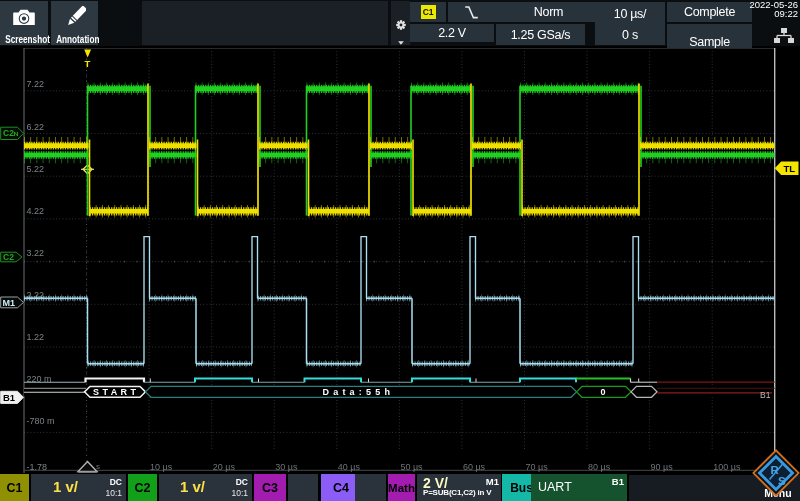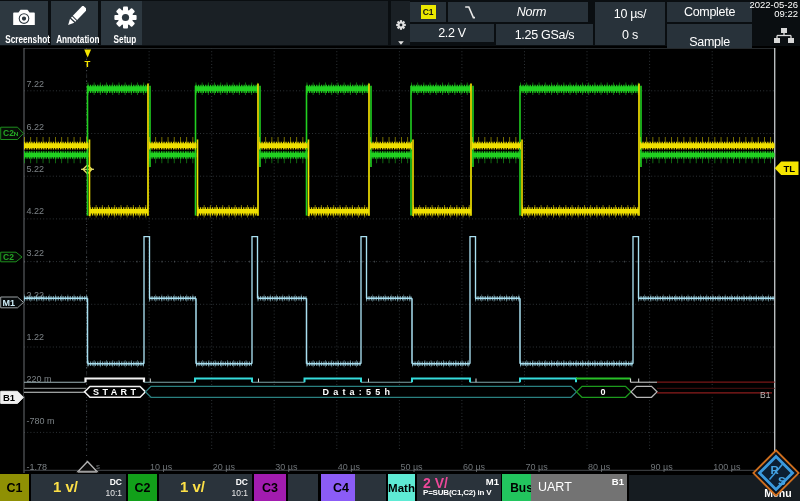--- a/index.html
+++ b/index.html
@@ -36,41 +36,20 @@
       <div class="tbl">Annotation</div>
     </div>
     <div class="tbtn" style="left:0;width:48px;">
       <svg class="abs" style="left:13px;top:8px;" width="22" height="17" viewBox="0 0 22 17">
         <path d="M1 3.5 h4.5 l2-2.7 h7 l2 2.7 H21 a0.8 0.8 0 0 1 0.8 0.8 V16 H0.2 V4.3 A0.8 0.8 0 0 1 1 3.5 Z" fill="#fff"></path>
         <circle cx="11" cy="9.6" r="5.3" fill="#2d3840"></circle>
         <circle cx="11" cy="9.6" r="3.2" fill="none" stroke="#fff" stroke-width="2.1"></circle>
       </svg>
       <div class="tbl">Screenshot</div>
     </div>
-    <div class="tbtn" style="left:101px;width:48px;">
-      <svg class="abs" style="left:13px;top:5px;" width="23" height="23" viewBox="0 0 23 23">
-        <g fill="#fff">
-          <circle cx="11.5" cy="11.5" r="7.8"></circle>
-          <g id="teeth">
-            <rect x="9" y="0.4" width="5" height="4.5" rx="1"></rect>
-            <rect x="9" y="18.1" width="5" height="4.5" rx="1"></rect>
-            <rect x="0.4" y="9" width="4.5" height="5" rx="1"></rect>
-            <rect x="18.1" y="9" width="4.5" height="5" rx="1"></rect>
-            <g transform="rotate(45 11.5 11.5)">
-              <rect x="9" y="0.4" width="5" height="4.5" rx="1"></rect>
-              <rect x="9" y="18.1" width="5" height="4.5" rx="1"></rect>
-              <rect x="0.4" y="9" width="4.5" height="5" rx="1"></rect>
-              <rect x="18.1" y="9" width="4.5" height="5" rx="1"></rect>
-            </g>
-          </g>
-        </g>
-        <circle cx="11.5" cy="11.5" r="3.6" fill="#2d3840"></circle>
-      </svg>
-      <div class="tbl">Setup</div>
-    </div>
     <div class="abs" style="left:142px;top:1px;width:246px;height:44px;background:#1a2025;"></div>
     <div class="abs" style="left:391px;top:1px;width:19px;height:44px;background:#1a2025;"></div>
     <svg class="abs" style="left:396px;top:20px;" width="10" height="26" viewBox="0 0 10 26">
       <g fill="#e0e0e0" transform="scale(0.83)">
         <circle cx="6" cy="6" r="4.2"></circle>
         <g>
           <rect x="4.7" y="0.2" width="2.6" height="2.4"></rect>
           <rect x="4.7" y="9.4" width="2.6" height="2.4"></rect>
           <rect x="0.2" y="4.7" width="2.4" height="2.6"></rect>
           <rect x="9.4" y="4.7" width="2.4" height="2.6"></rect>
@@ -87,25 +66,25 @@
     </svg>
 
     <div class="cell" style="left:410px;top:2px;width:36px;height:20px;">
         <span style="background:#ece900;color:#111;font-size:8.5px;font-weight:bold;width:15px;height:14px;display:inline-flex;align-items:center;justify-content:center;">C1</span>
       </div>
     <div class="cell" style="left:448px;top:2px;width:46px;height:20px;">
       <svg width="15" height="15" viewBox="0 0 15 15">
           <path d="M1.2 2 h3.6 l4.6 10.6 h4.4" stroke="#e8e8e8" stroke-width="1.6" fill="none"></path>
         </svg>
     </div>
-    <div class="cell" style="left:475px;top:2px;width:113px;height:20px;font-style:italic;">Norm</div>
+    <div class="cell" style="left:492px;top:2px;width:113px;height:20px;">Norm</div>
     <div class="cell" style="left:595px;top:2px;width:70px;height:24px;">10 µs/</div>
     <div class="cell" style="left:667px;top:2px;width:85px;height:20px;">Complete</div>
     <div class="cell" style="left:410px;top:24px;width:84px;height:18px;">2.2 V</div>
-    <div class="cell" style="left:496px;top:24px;width:97px;height:21px;">1.25 GSa/s</div>
+    <div class="cell" style="left:496px;top:24px;width:89px;height:21px;">1.25 GSa/s</div>
     <div class="cell" style="left:595px;top:24px;width:70px;height:21px;">0 s</div>
     <div class="cell" style="left:667px;top:24px;width:85px;height:35px;">Sample</div>
     <div class="abs" style="left:700px;top:1px;width:98px;text-align:right;color:#fff;font-size:9.5px;line-height:8.5px;">2022-05-26<br>09:22</div>
     <svg class="abs" style="left:772px;top:27px;" width="24" height="17" viewBox="0 0 24 17">
       <g fill="#d8d8d8" stroke="none">
         <rect x="9" y="1" width="6" height="5"></rect>
         <rect x="2" y="11" width="6" height="5"></rect>
         <rect x="16" y="11" width="6" height="5"></rect>
       </g>
       <g stroke="#d8d8d8" stroke-width="1.3" fill="none">
@@ -439,29 +418,29 @@
       <div class="abs" style="right:4px;top:3px;color:#fff;font-size:8.5px;font-weight:bold;">DC</div>
       <div class="abs" style="right:4px;top:14px;color:#e8e8e8;font-size:8.5px;">10:1</div>
     </div>
     <div class="tb" style="left:288px;width:30px;background:#80868c;"></div>
     <div class="cbtn" style="left:254px;width:32px;background:#a21caf;">C3</div>
     <div class="cpan" style="left:288px;width:30px;"></div>
     <div class="tb" style="left:355px;width:31px;background:#80868c;"></div>
     <div class="cbtn" style="left:321px;width:40px;background:#8b5cf6;">C4</div>
     <div class="cpan" style="left:355px;width:31px;"></div>
     <div class="tb" style="left:417px;width:84px;background:#3a8a86;"></div>
-    <div class="cbtn" style="left:388px;width:27px;background:#5eead4;font-size:11.5px;">Math</div>
+    <div class="cbtn" style="left:388px;width:27px;background:#a21caf;font-size:11.5px;">Math</div>
     <div class="cpan" style="left:417px;width:84px;">
-      <div class="abs" style="left:6px;top:1px;color:#ec4899;font-size:14px;font-weight:bold;">2 V/</div>
+      <div class="abs" style="left:6px;top:1px;color:#fef9c3;font-size:14px;font-weight:bold;">2 V/</div>
       <div class="abs" style="left:6px;top:14px;color:#fff;font-size:8px;font-weight:bold;letter-spacing:-0.2px;">P=SUB(C1,C2) in V</div>
       <div class="abs" style="right:2px;top:2px;color:#fff;font-size:9.5px;font-weight:bold;">M1</div>
     </div>
     <div class="tb" style="left:531px;width:96px;background:#b8bcbe;"></div>
-    <div class="cbtn" style="left:502px;width:39px;background:#22c55e;font-size:12px;">Bus</div>
-    <div class="cpan" style="left:531px;width:96px;background:#737373;">
+    <div class="cbtn" style="left:502px;width:39px;background:#14b8a6;font-size:12px;">Bus</div>
+    <div class="cpan" style="left:531px;width:96px;background:#14532d;">
       <div class="abs" style="left:7px;top:6px;color:#fff;font-size:12.5px;">UART</div>
       <div class="abs" style="right:3px;top:2px;color:#fff;font-size:9.5px;font-weight:bold;">B1</div>
     </div>
     <div class="abs" style="left:629px;top:2px;width:171px;height:26px;background:#161c21;"></div>
     <div class="abs" style="left:753px;top:14px;width:50px;text-align:center;color:#fff;font-size:10.5px;font-weight:bold;">Menu</div>
   </div>
 
   <svg class="abs" style="left:751px;top:448px;" width="50" height="50" viewBox="0 0 50 50">
     <g transform="rotate(45 25 25)">
       <rect x="9" y="9" width="32" height="32" fill="#0a111c" stroke="#cf6f1e" stroke-width="1.8"></rect>

